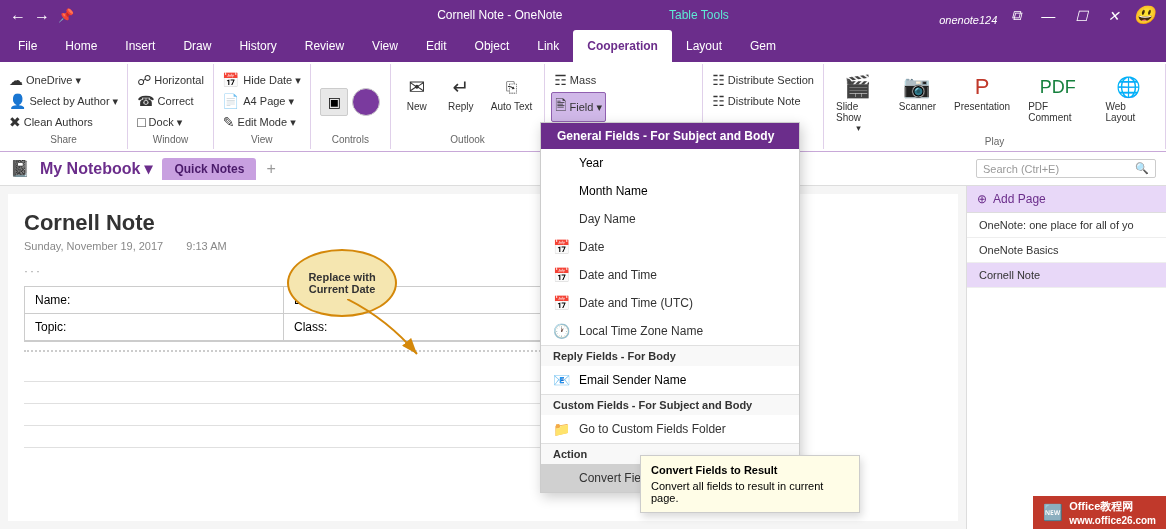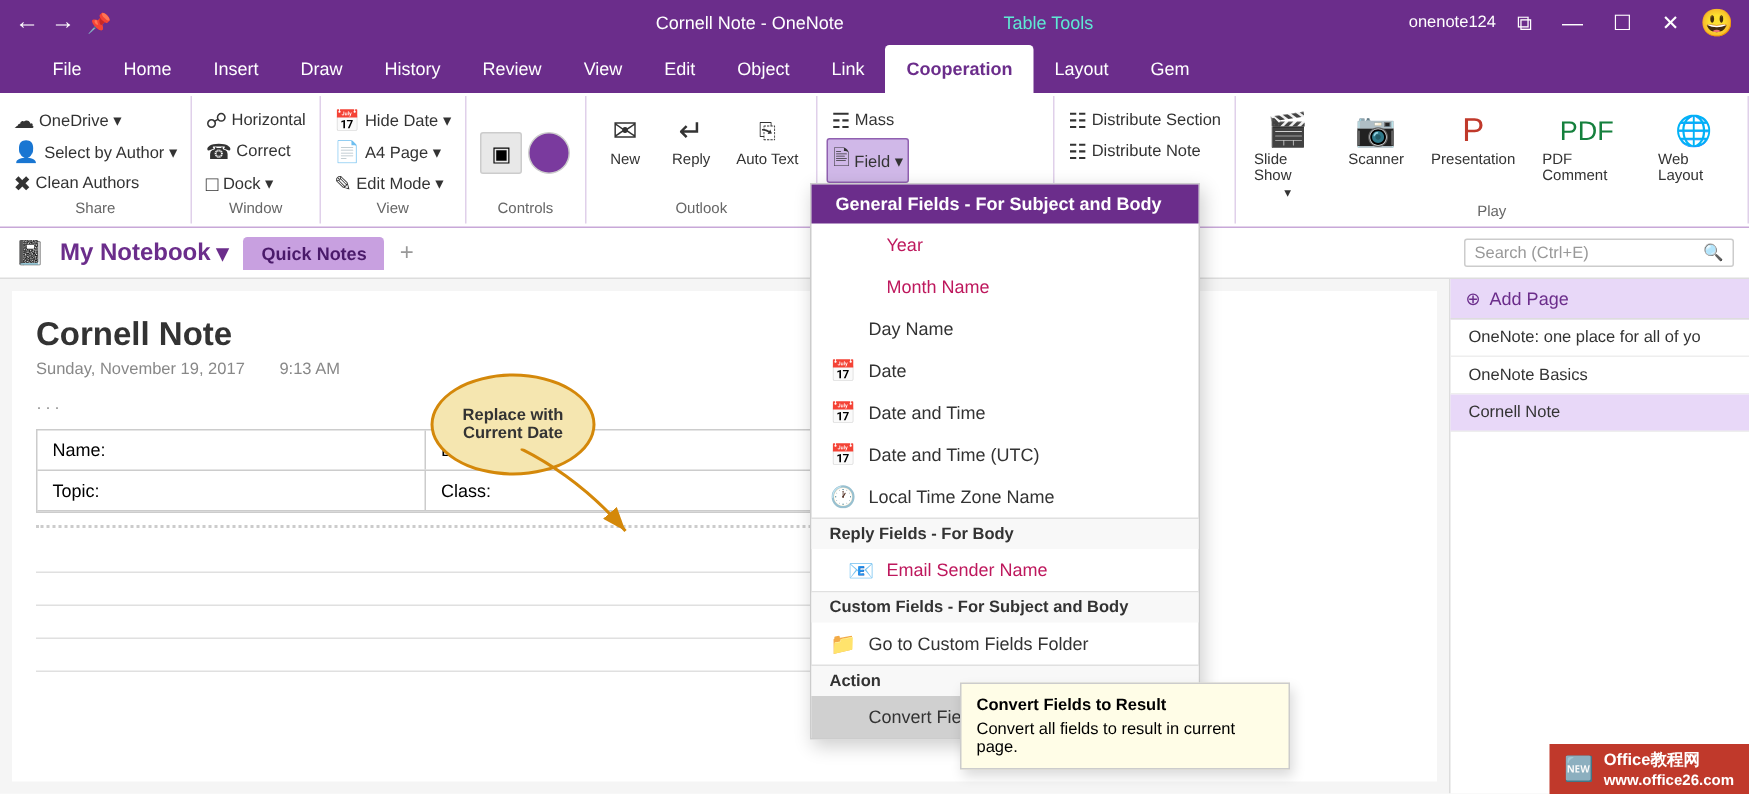--- a/index.html
+++ b/index.html
@@ -9,29 +9,29 @@
     .title-bar {
       background: #6b2d8b;
       color: white;
       height: 30px;
       display: flex;
       align-items: center;
       justify-content: space-between;
       padding: 0 10px;
     }
     .title-bar-left { display: flex; align-items: center; gap: 8px; }
-    .title-bar-right { display: flex; align-items: center; gap: 8px; font-size: 11px; }
+    .title-bar-right { display: flex; align-items: flex-end; gap: 8px; font-size: 11px; font-style: italic; }
     .title-bar-btn { color: white; font-size: 14px; cursor: pointer; padding: 2px 6px; }
 
     
     .ribbon-tabs {
       background: #6b2d8b;
       display: flex;
       align-items: center;
-      padding-left: 21px;
+      padding-left: 4px;
       height: 32px;
     }
     .ribbon-tab {
       color: white;
       padding: 6px 14px 6px;
       font-size: 12px;
       cursor: pointer;
       height: 32px;
       display: flex;
       align-items: center;
@@ -252,21 +252,21 @@
     .dropdown-item {
       display: flex;
       align-items: center;
       gap: 8px;
       padding: 5px 12px;
       cursor: pointer;
       color: #333;
     }
     .dropdown-item.highlighted { background: #d8c8f0; }
     .dropdown-item .item-icon { width: 18px; height: 18px; display: flex; align-items: center; justify-content: center; font-size: 14px; }
-    .dropdown-item.colored-link { color: #be185d; margin-left: 12px; }
+    .dropdown-item.colored-link { color: #000000; }
     .dropdown-section-header {
       padding: 4px 12px;
       font-weight: bold;
       color: #333;
       font-size: 11px;
       background: #f8f8f8;
     }
     .dropdown-divider { height: 1px; background: #e0e0e0; }
 
     

